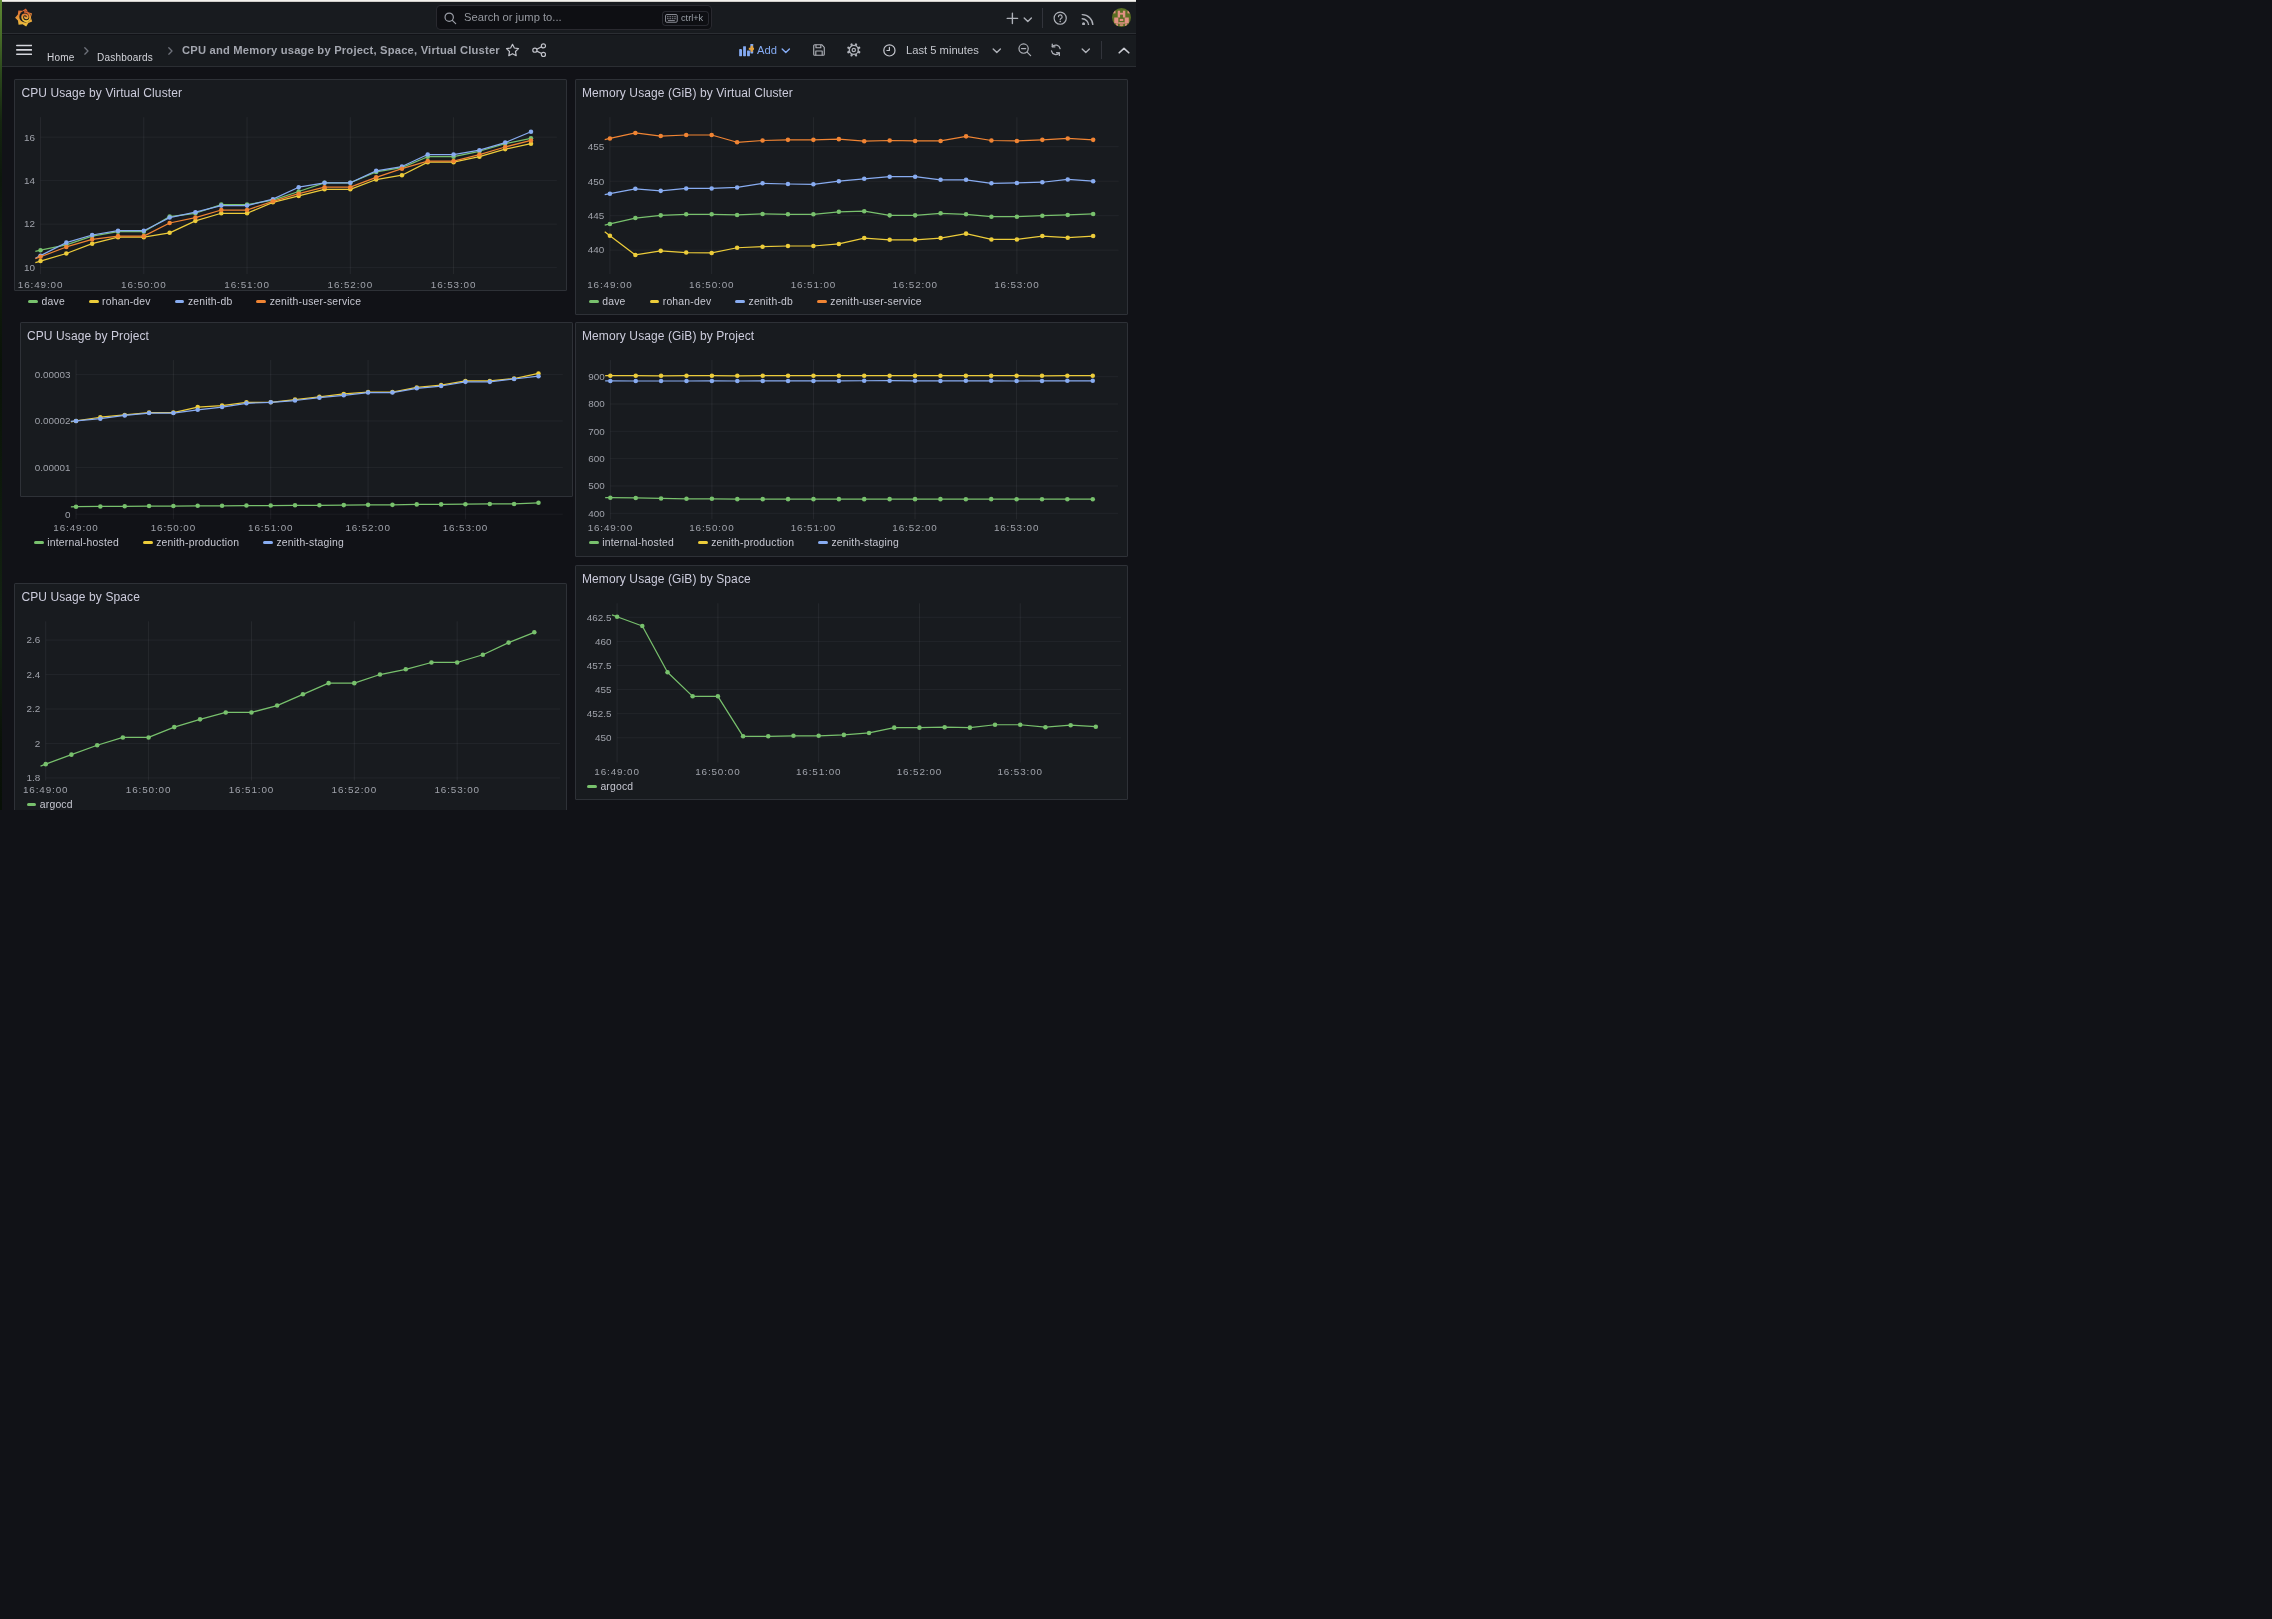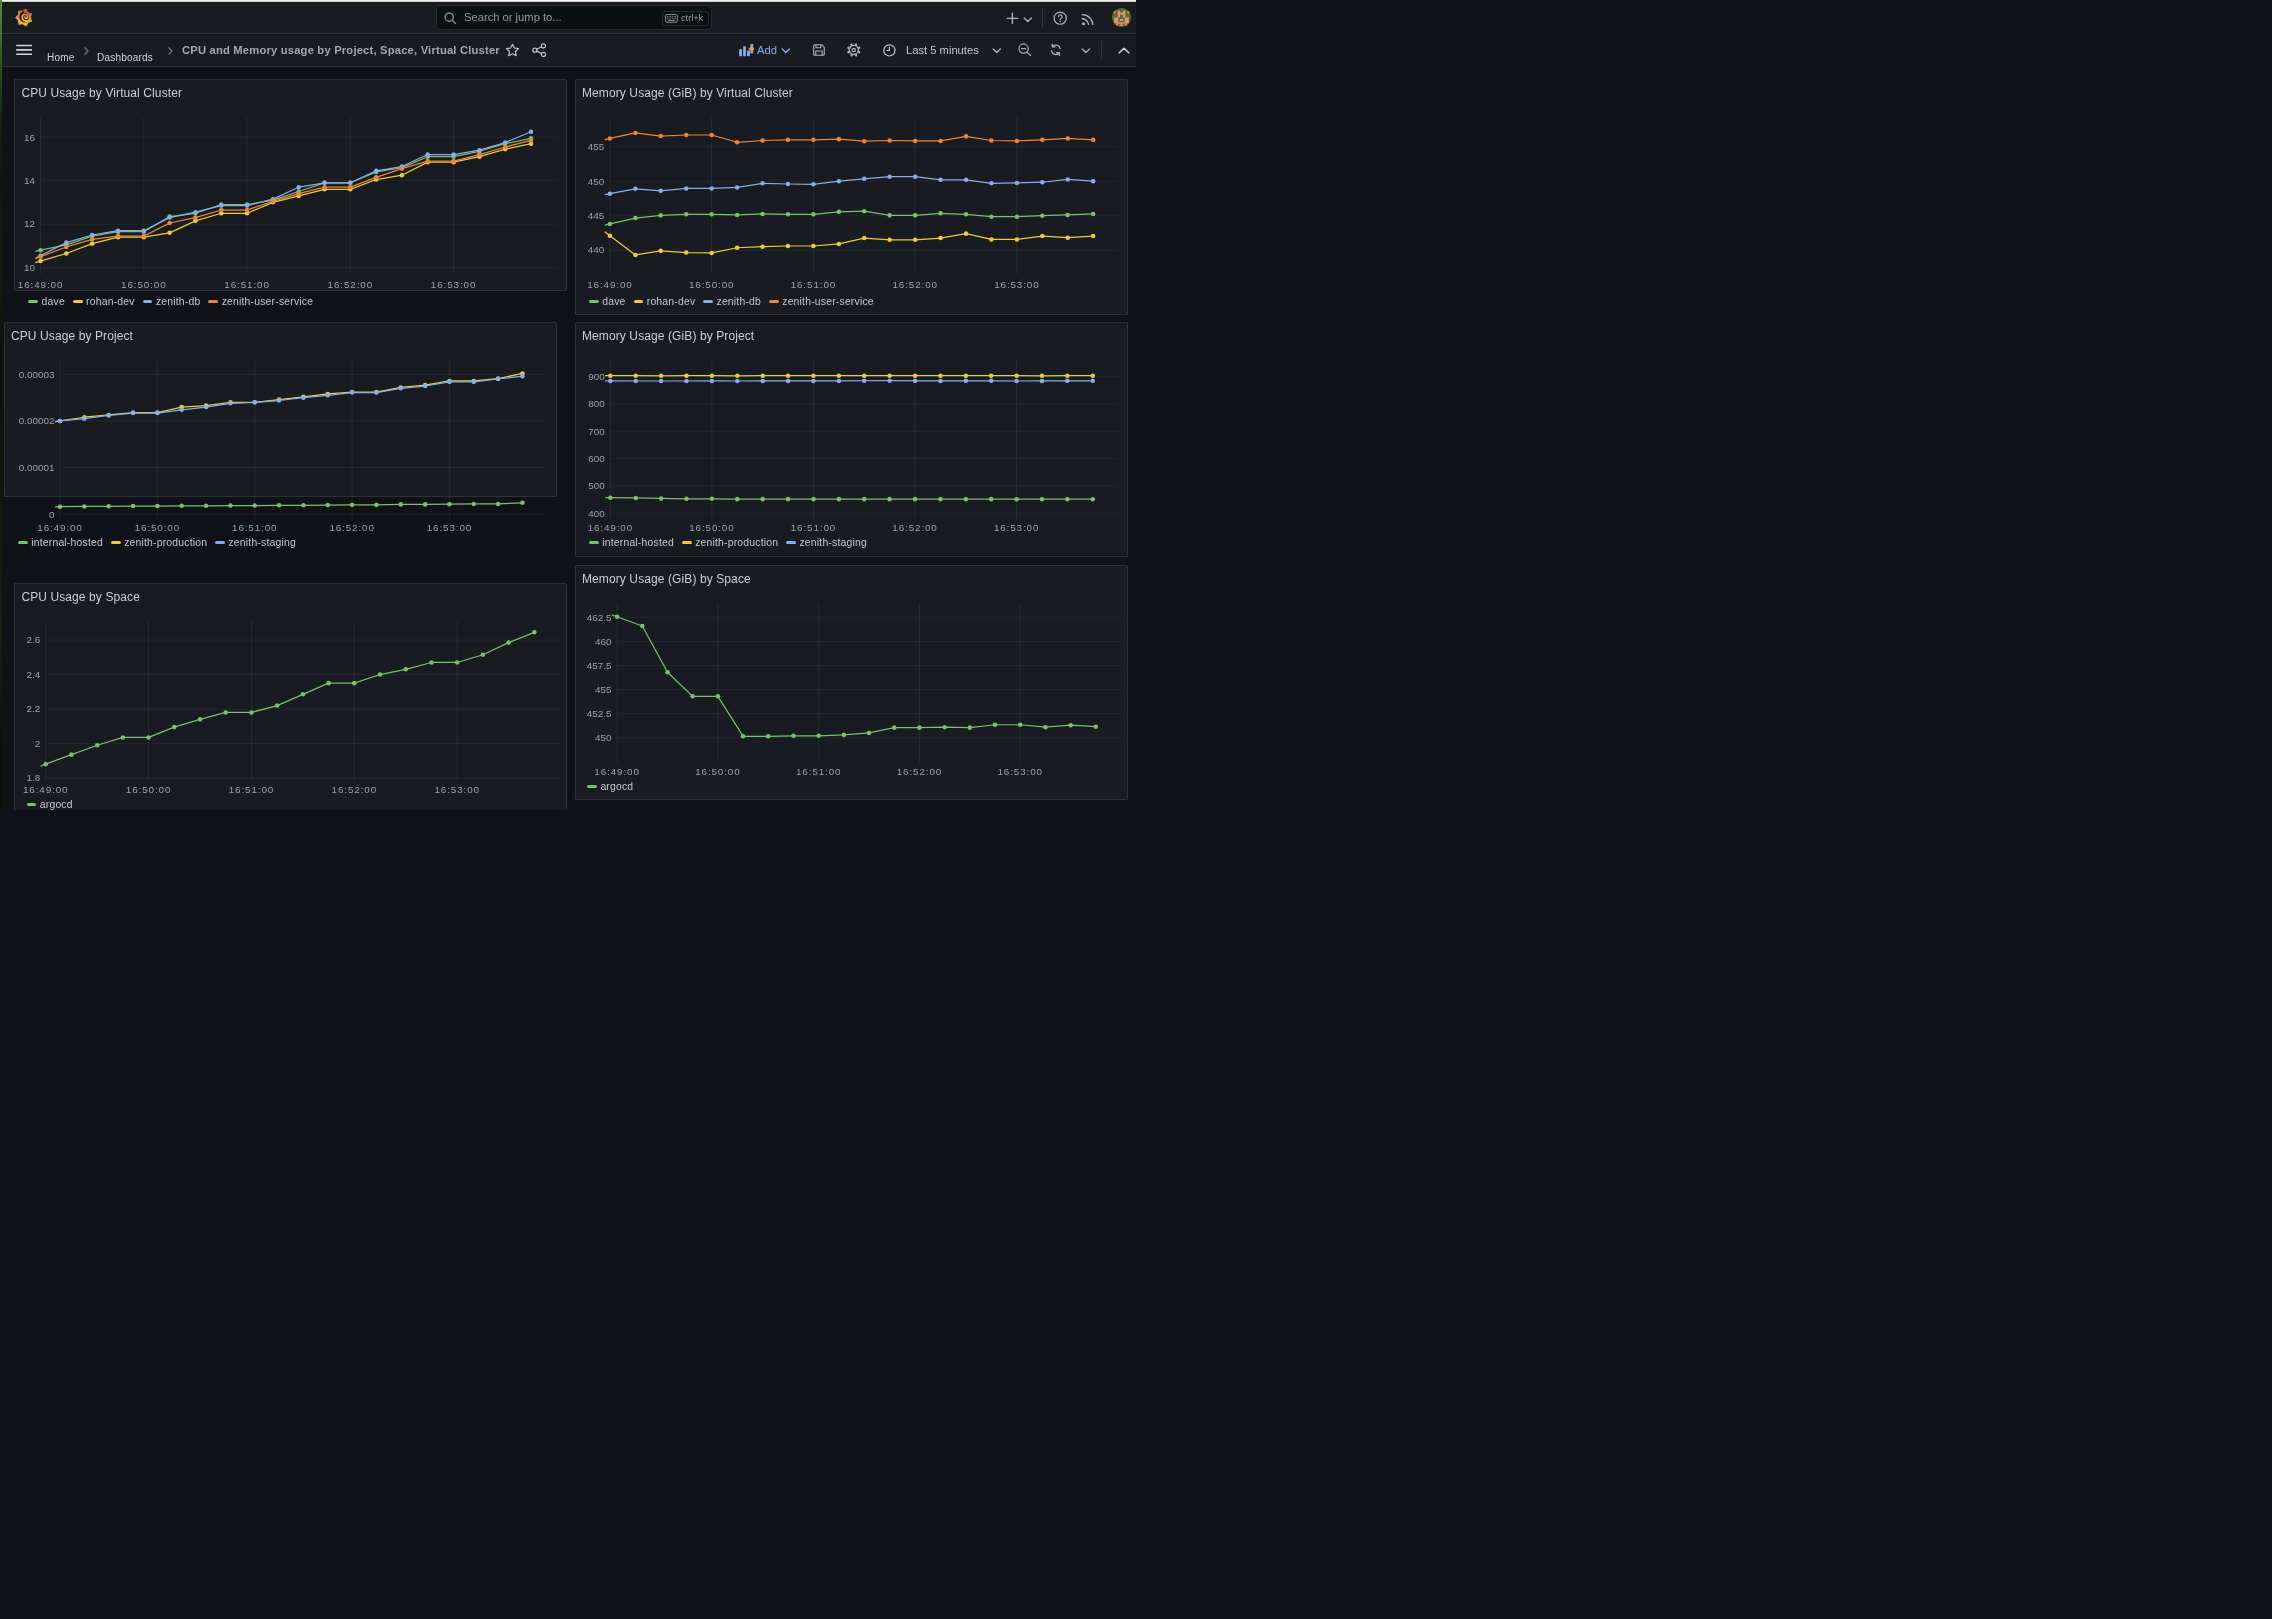--- a/index.html
+++ b/index.html
@@ -17,21 +17,21 @@
 #ctrlktext { left:681px; top:13px; font-size:9.2px; color:#9aa0a8; }
 .bc { top:52px; font-size:10px; color:#d3d4da; letter-spacing:0.2px; }
 .bcdim { top:44px; font-size:11.2px; color:#a3a6af; letter-spacing:0.2px;font-weight:bold; }
 #addtext { left:757px; top:44px; font-size:11.2px; font-weight:500; color:#84aaf2; }
 #timetext { left:906px; top:44px; font-size:11.2px; font-weight:500; color:#c5c7ce; }
 .vdiv { width:0.8px; background:rgba(204,204,220,0.15); }
 .panel { position:absolute; background:#181b1f; border:0.8px solid rgba(204,204,220,0.13); border-radius:1.6px; }
 .ptitle { position:absolute; left:6px; top:5.6px; font-size:12px; font-weight:500; color:#ccccdc; letter-spacing:0.1px; }
 .axlab { font-family:"Liberation Sans",sans-serif; font-size:12.4px; fill:#9fa2aa; }
 .tlab { letter-spacing:1.1px; }
-.legend { position:absolute; display:flex; align-items:center; gap:8px; height:11.2px; }
+.legend { position:absolute; display:flex; align-items:center; gap:24px; height:11.2px; }
 .li { display:flex; align-items:center; gap:3.6px; }
 .sw { display:inline-block; width:9.6px; height:3.2px; border-radius:1.6px; }
 .ll { font-size:10.4px; letter-spacing:0.2px; color:#c6c7d1; }
 </style></head>
 <body>
 <div id="page">
 <div class="abs" id="whitestrip"></div>
 <div class="abs" id="greenstrip"></div>
 <div class="abs" id="topbar"></div>
 <div class="abs" id="navbar"></div>
@@ -418,21 +418,21 @@
         <span class="li">
           <span class="sw" style="background:#88ACF1"></span>
           <span class="ll">zenith-db</span>
         </span>
         <span class="li">
           <span class="sw" style="background:#F08433"></span>
           <span class="ll">zenith-user-service</span>
         </span>
       </div>
     </div>
-    <div class="panel" style="left:4px;top:322px;width:553px;height:175px">
+    <div class="panel" style="left:20px;top:322px;width:553px;height:175px">
       <div class="ptitle">CPU Usage by Project</div>
       <svg width="553" height="235" viewBox="0 0 693.0 295.0" style="position:absolute;left:0;top:0">
         <line x1="68.5" y1="64.5" x2="679.5" y2="64.5" stroke="rgba(204,204,220,0.08)" stroke-width="1"></line>
         <line x1="68.5" y1="123.0" x2="679.5" y2="123.0" stroke="rgba(204,204,220,0.08)" stroke-width="1"></line>
         <line x1="68.5" y1="181.5" x2="679.5" y2="181.5" stroke="rgba(204,204,220,0.08)" stroke-width="1"></line>
         <line x1="68.5" y1="240.0" x2="679.5" y2="240.0" stroke="rgba(204,204,220,0.08)" stroke-width="1"></line>
         <line x1="68.5" y1="46.5" x2="68.5" y2="246.5" stroke="rgba(204,204,220,0.10)" stroke-width="1"></line>
         <line x1="190.7" y1="46.5" x2="190.7" y2="246.5" stroke="rgba(204,204,220,0.10)" stroke-width="1"></line>
         <line x1="312.9" y1="46.5" x2="312.9" y2="246.5" stroke="rgba(204,204,220,0.10)" stroke-width="1"></line>
         <line x1="435.1" y1="46.5" x2="435.1" y2="246.5" stroke="rgba(204,204,220,0.10)" stroke-width="1"></line>

